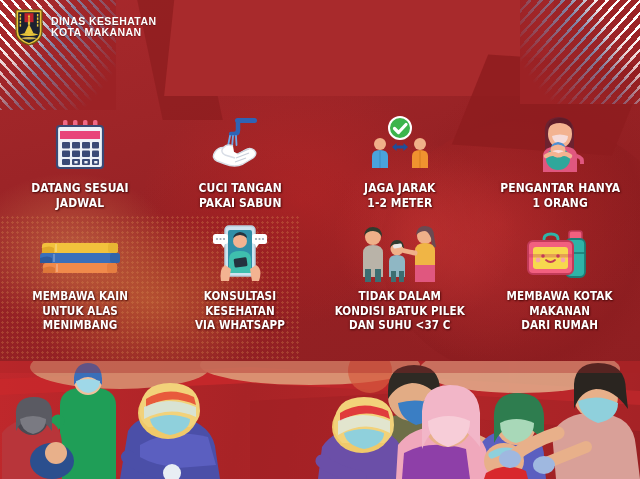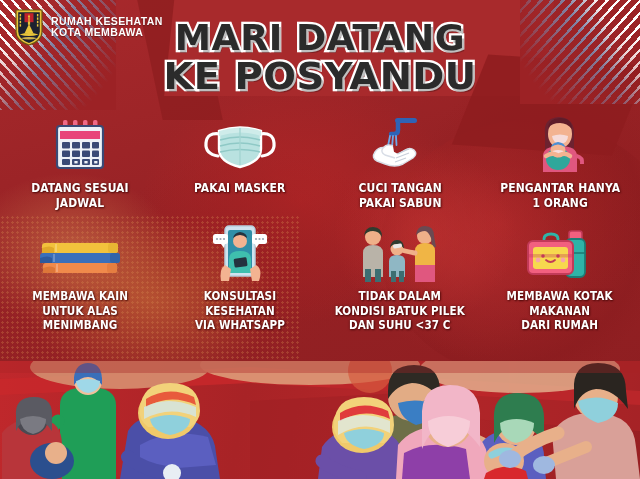--- a/index.html
+++ b/index.html
@@ -139,29 +139,25 @@
           <rect x="22.9" y="12.8" width="1.5" height="2.4"></rect>
             <rect x="22.9" y="16.2" width="1.5" height="2.4"></rect>
         </g>
         <path d="M15 16 L19.6 25.5 H10.4 Z" fill="#e8c53a"></path>
         <rect x="13.9" y="13.4" width="2.2" height="3.4" fill="#e8c53a"></rect>
         <path d="M5.5 26.5 Q15 23.6 24.5 26.5 Q15 29.6 5.5 26.5 Z" fill="#e8c53a"></path>
         <path d="M6.8 30.2 Q15 27.8 23.2 30.2 Q15 32.6 6.8 30.2 Z" fill="#cdb24f"></path>
       </svg>
     </div>
     <div class="org-text">
-      <div>RUMAH KESEHATAN</div>
-      <div>KOTA MEMBAWA</div>
+      <div>DINAS KESEHATAN</div>
+      <div>KOTA MAKANAN</div>
     </div>
   </div>
 
-  <div class="title">
-    <span class="line l1">MARI DATANG</span>
-    <span class="line l2">KE POSYANDU</span>
-  </div>
 
   <div class="grid">
 
     <div class="row row1">
 
       <div class="cell">
         <div class="icon-wrap">
           <svg width="58" height="56" viewBox="0 0 58 56">
             <g fill="#f06a86">
               <rect x="12" y="2" width="4.5" height="11" rx="1.8"></rect>
@@ -189,39 +185,20 @@
             <rect x="43.2" y="43" width="3.2" height="2.4" fill="#eef2f7"></rect>
             <rect x="23.4" y="43" width="3.2" height="2.4" fill="#eef2f7"></rect>
           </svg>
         </div>
         <div class="cap">
           <div>DATANG SESUAI</div>
           <div>JADWAL</div>
         </div>
       </div>
 
-      <div class="cell">
-        <div class="icon-wrap">
-          <svg width="74" height="56" viewBox="0 0 74 56">
-            <path d="M17 16 Q4 14 3 25 Q2 36 15 38" fill="none" stroke="#ffffff" stroke-width="3.2" stroke-linecap="round"></path>
-            <path d="M57 16 Q70 14 71 25 Q72 36 59 38" fill="none" stroke="#ffffff" stroke-width="3.2" stroke-linecap="round"></path>
-            <path d="M16 13 Q37 6 58 13 L58 31 Q58 44 37 49 Q16 44 16 31 Z" fill="#b9e2e0" stroke="#ffffff" stroke-width="2.4"></path>
-            <path d="M16 13 Q37 6 58 13 L58 18 Q37 11 16 18 Z" fill="#cfecea"></path>
-            <g stroke="#8fc9c6" stroke-width="1.5" fill="none">
-              <path d="M17 22 Q37 16 57 22"></path>
-              <path d="M17 28 Q37 22 57 28"></path>
-              <path d="M17 34 Q37 29 57 34"></path>
-            </g>
-            <path d="M37 10 L37 47" stroke="#a2d4d1" stroke-width="1.3"></path>
-          </svg>
-        </div>
-        <div class="cap">
-          <div>PAKAI MASKER</div>
-        </div>
-      </div>
 
       <div class="cell">
         <div class="icon-wrap">
           <svg width="70" height="58" viewBox="0 0 70 58">
             <rect x="30" y="2" width="22" height="5" rx="2.5" fill="#2f63b5"></rect>
             <rect x="38" y="2" width="5" height="3" fill="#2f63b5"></rect>
             <path d="M33 7 L33 14 Q33 18 29 18 L26 18" fill="none" stroke="#2f63b5" stroke-width="4.5" stroke-linecap="round"></path>
             <g stroke="#6ea8e8" stroke-width="1.8" stroke-linecap="round">
               <path d="M25 20 L23 30"></path>
                 <path d="M28 20 L27 31"></path>
@@ -235,20 +212,41 @@
                 <path d="M30 46 L41 42"></path>
             </g>
           </svg>
         </div>
         <div class="cap">
           <div>CUCI TANGAN</div>
           <div>PAKAI SABUN</div>
         </div>
       </div>
 
+      <div class="cell">
+        <div class="icon-wrap">
+          <svg width="66" height="58" viewBox="0 0 66 58">
+            <circle cx="33" cy="12" r="11" fill="#3cb44b" stroke="#ffffff" stroke-width="2"></circle>
+            <path d="M27.5 12.5 L31.5 16.5 L39 8.5" fill="none" stroke="#ffffff" stroke-width="3.2" stroke-linecap="round" stroke-linejoin="round"></path>
+            <circle cx="13" cy="28" r="6" fill="#f0b089"></circle>
+            <path d="M5 52 L5 40 Q5 34 13 34 Q21 34 21 40 L21 52 Z" fill="#4aa3dc"></path>
+            <path d="M13 34 L13 52" stroke="#3e8fc4" stroke-width="1.2"></path>
+            <circle cx="53" cy="28" r="6" fill="#f0b089"></circle>
+            <path d="M45 52 L45 40 Q45 34 53 34 Q61 34 61 40 L61 52 Z" fill="#f0922f"></path>
+            <path d="M53 34 L53 52" stroke="#d97f22" stroke-width="1.2"></path>
+            <g fill="#1f4e99">
+              <path d="M25 31 L29.5 27 L29.5 29.6 L36.5 29.6 L36.5 27 L41 31 L36.5 35 L36.5 32.4 L29.5 32.4 L29.5 35 Z"></path>
+            </g>
+          </svg>
+        </div>
+        <div class="cap">
+          <div>JAGA JARAK</div>
+          <div>1-2 METER</div>
+        </div>
+      </div>
 
       <div class="cell">
         <div class="icon-wrap">
           <svg width="66" height="60" viewBox="0 0 66 60">
             <path d="M18 20 Q16 4 32 3 Q48 4 47 21 L47 40 Q40 44 30 43 Q20 42 18 36 Z" fill="#6d2230"></path>
             <ellipse cx="33" cy="20" rx="12" ry="14" fill="#f3b391"></ellipse>
             <path d="M21 14 Q22 4 33 4 Q45 4 45 15 Q40 9 33 9 Q25 9 21 14 Z" fill="#5e1c29"></path>
             <path d="M25 22 Q33 19 41 22 Q41 29 33 30 Q26 29 25 22 Z" fill="#f6dede" opacity=".95"></path>
             <path d="M16 58 L16 42 Q16 32 33 32 Q50 32 50 42 L50 58 Z" fill="#e0577f"></path>
             <path d="M50 40 Q58 42 57 50 L53 50 Q54 44 49 44 Z" fill="#e0577f"></path>

